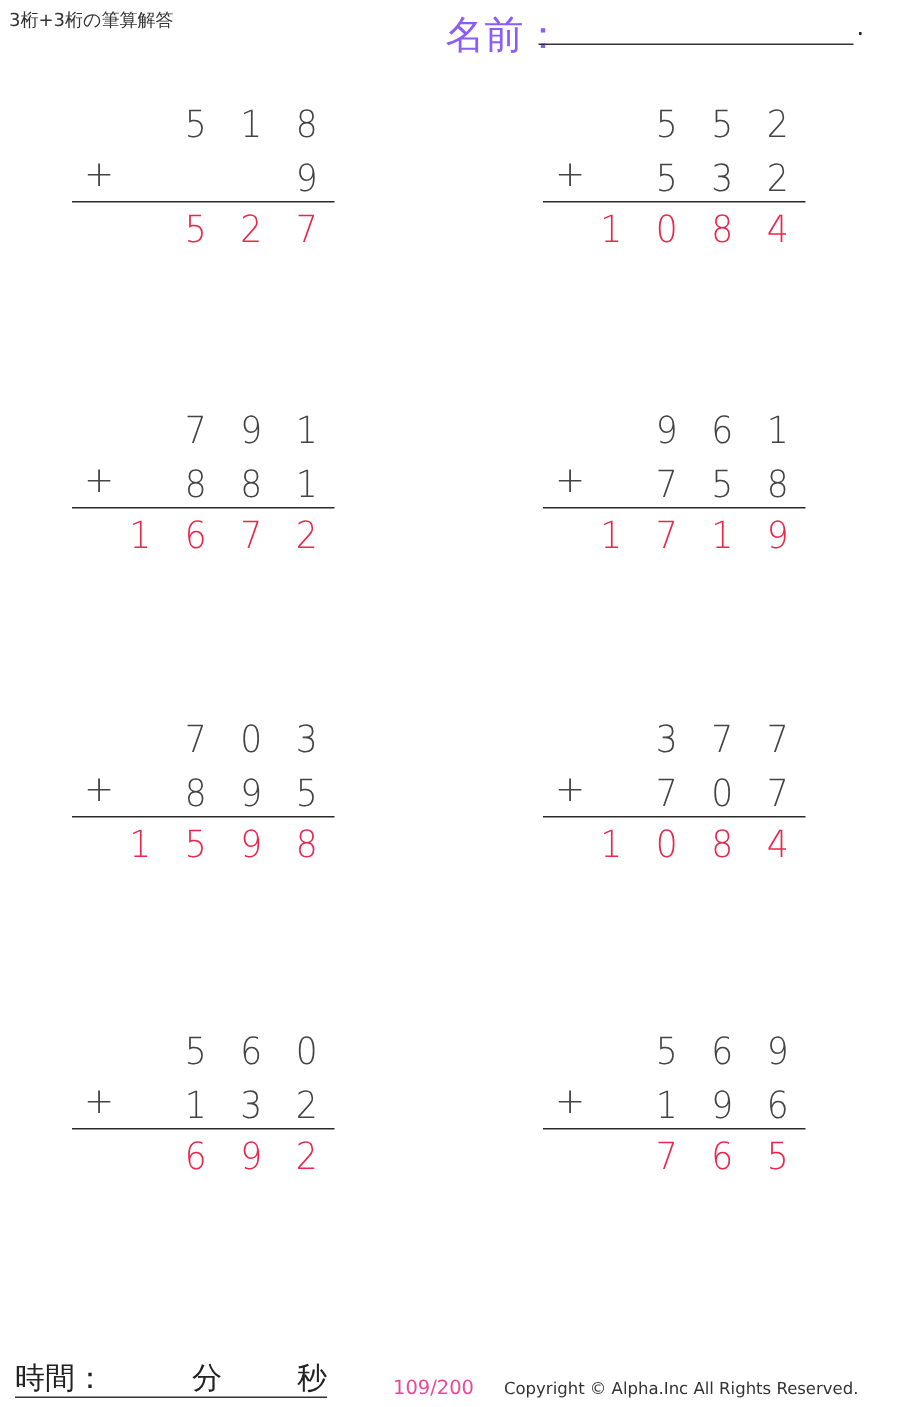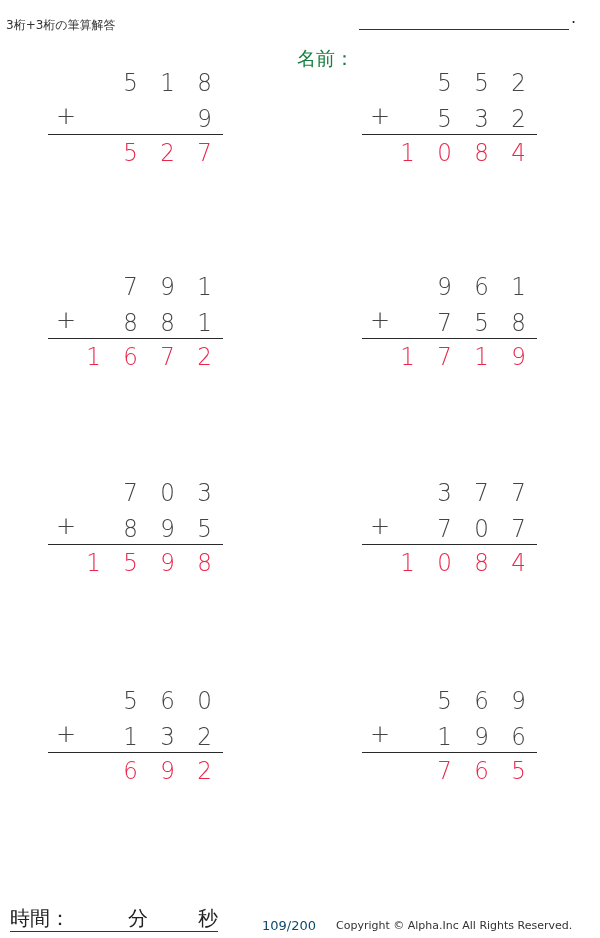--- a/index.html
+++ b/index.html
@@ -3,27 +3,27 @@
 <meta charset="utf-8">
 <style>
   html, body { margin: 0; padding: 0; background: #ffffff; }
   body {
     width: 600px; height: 938px; position: relative; overflow: hidden;
     font-family: "DejaVu Sans", "Liberation Sans", sans-serif;
     color: #3a3a3a;
   }
   .title {
     position: absolute; left: 6px; top: 5px;
-    font-size: 12px; color: #333; letter-spacing: 0px; margin-top: 12px;
+    font-size: 12px; color: #333; letter-spacing: 0px;
   }
   .name-area {
     position: absolute; left: 297px; top: 4px; height: 26px; width: 290px;
   }
   .name-label {
-    position: absolute; left: 0; top: 2px; font-size: 19px; color: #15803d; margin-top: 40px;
+    position: absolute; left: 0; top: 2px; font-size: 26px; color: #8b5cf6;
   }
   .name-line {
     position: absolute; left: 62px; top: 25px; width: 210px; height: 0;
     border-top: 1px solid #333;
   }
   .name-dot {
     position: absolute; left: 274px; top: 4px; font-size: 16px; color: #222;
   }
   .problem {
     position: absolute; width: 175px; height: 100px;
@@ -50,21 +50,21 @@
     border-top: 1.6px solid #2a2a2a;
   }
   .footer-time {
     position: absolute; left: 10px; top: 905px; width: 208px; height: 26px;
     border-bottom: 1.3px solid #333;
   }
   .footer-time span {
     position: absolute; top: 0; font-size: 20px; color: #222;
   }
   .page-num {
-    position: absolute; left: 262px; top: 918px; font-size: 13px; color: #0c4a6e;
+    position: absolute; left: 262px; top: 918px; font-size: 13px; color: #ec4899;
   }
   .copyright {
     position: absolute; left: 336px; top: 919px; font-size: 11px; color: #333;
   }
 </style>
 </head>
 <body>
 
 <div class="title">3桁+3桁の筆算解答</div>
 

